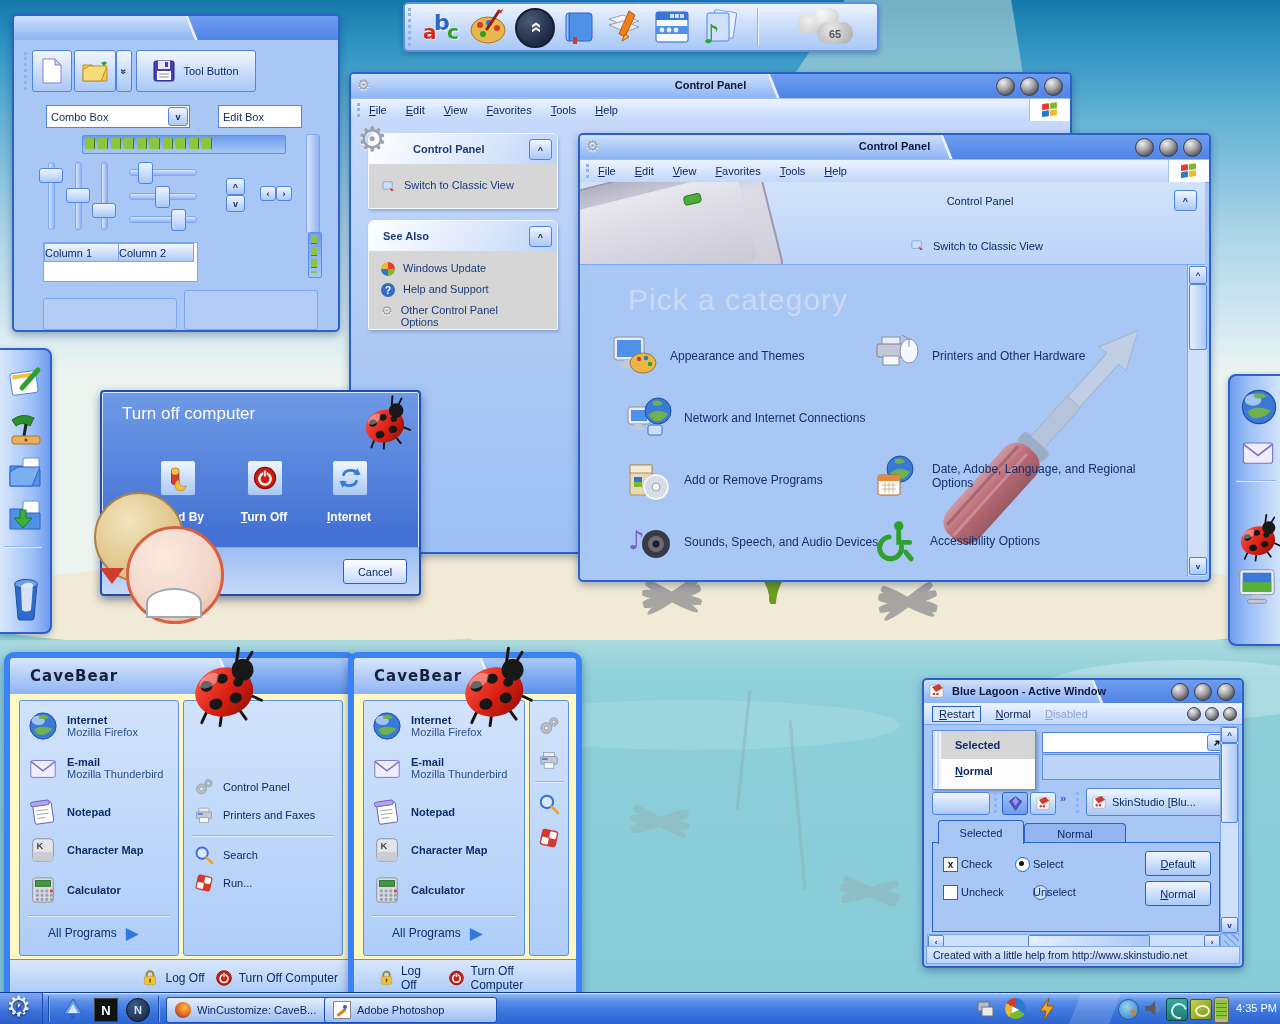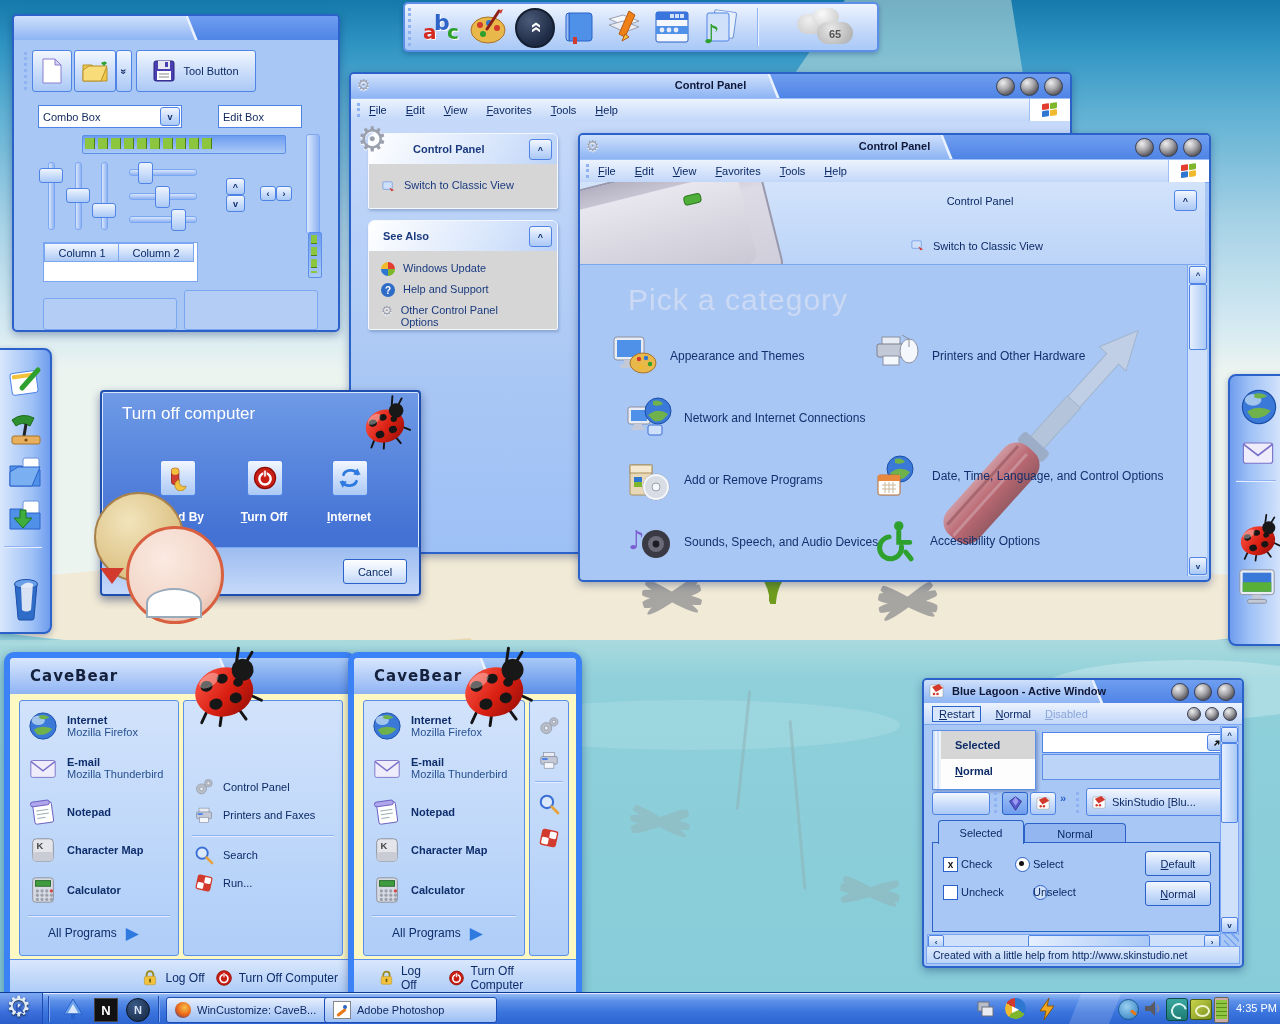--- a/index.html
+++ b/index.html
@@ -45,21 +45,21 @@
         border-left:1px solid #9dbef6;display:grid;place-items:center}
   .wflag{width:17px;height:15px;display:grid;grid-template:6px 6px / 7px 7px;gap:1px;transform:skewY(-8deg)}
   .wflag b{border-radius:1px}
   .wflag b:nth-child(1){background:#e23d2e}.wflag b:nth-child(2){background:#7eb72c}
   .wflag b:nth-child(3){background:#2e77d0}.wflag b:nth-child(4){background:#f0b92e}
   
   .btn{background:linear-gradient(180deg,#f2f7fe,#c9dcfa 55%,#abc9f5);border:1px solid #4f84e6;
        border-radius:3px;color:#0c2a66;display:flex;align-items:center;justify-content:center;font-size:11px}
   .white{background:#fff;border:1px solid #4f84e6;display:flex;align-items:center;padding:0 4px;color:#10265c}
   .colhdr{background:linear-gradient(180deg,#f2f7fe,#c9dcfa 60%,#abc9f5);border:1px solid #7aa6f2;
-       display:flex;align-items:center;justify-content:center}
+       display:flex;align-items:center;}
   .grpbox{border:1px solid #7aa6f2;border-radius:3px;background:rgba(255,255,255,.12)}
   .vtrack{width:5px;background:linear-gradient(90deg,#d9e7fc,#8fb2f2);border:1px solid #7aa6f2;border-radius:3px}
   .htrack{height:5px;background:linear-gradient(180deg,#d9e7fc,#8fb2f2);border:1px solid #7aa6f2;border-radius:3px}
   .hndl{background:linear-gradient(180deg,#eef4fe,#aac9f6);border:1px solid #4f84e6;border-radius:3px}
   .prog{background:linear-gradient(180deg,#6d9cf0,#a9c9f7);border:1px solid #5b8fe8;border-radius:2px}
   .seg{background:repeating-linear-gradient(90deg,#8cc63f 0 9px,#4e7d18 9px 10px,rgba(0,0,0,0) 10px 13px)}
   .segv{background:repeating-linear-gradient(180deg,#8cc63f 0 8px,#4e7d18 8px 9px,rgba(0,0,0,0) 9px 12px)}
   .arr{font-weight:bold;font-size:9px;color:#12306e}
   
   .navbox{position:absolute;border:1px solid #f4f8ff;border-radius:6px 6px 2px 2px;overflow:hidden;
@@ -558,21 +558,21 @@
         <rect x="4" y="22" width="22" height="20" rx="2" fill="#fff" stroke="#b86a2c"></rect>
         <rect x="4" y="22" width="22" height="6" fill="#e8883c"></rect>
         <g stroke="#c8b89a">
             <line x1="8" y1="32" x2="22" y2="32"></line>
             <line x1="8" y1="36" x2="22" y2="36"></line>
             <line x1="11" y1="29" x2="11" y2="40"></line>
             <line x1="15" y1="29" x2="15" y2="40"></line>
             <line x1="19" y1="29" x2="19" y2="40"></line>
           </g>
       </svg>
-      <span class="lbl" style="width:250px">Date, Time, Language, and Control Options</span>
+      <span class="lbl" style="width:250px">Date, Adobe, Language, and Regional Options</span>
     </div>
     <div class="cat" style="left:294px;top:254px">
       <svg width="44" height="44">
           <use href="#accessI"></use>
         </svg>
       <span class="lbl">Accessibility Options</span>
     </div>
   </div>
 
   <div class="a" style="right:2px;top:130px;width:19px;height:311px;background:#cfe0fa;border-left:1px solid #7aa6f2">
@@ -611,21 +611,21 @@
           <rect x="5" y="1" width="12" height="8" fill="#e8e8f4"></rect>
           <rect x="12" y="2" width="3" height="5" fill="#4a3fb0"></rect>
           <rect x="4" y="11" width="14" height="9" fill="#fff"></rect>
           <line x1="6" y1="14" x2="16" y2="14" stroke="#888"></line>
           <line x1="6" y1="17" x2="16" y2="17" stroke="#888"></line>
         </svg>
       <span>Tool Button</span>
     </div>
   </div>
 
-  <div class="white a" style="left:24px;top:89px;width:134px;height:21px">
+  <div class="white a" style="left:32px;top:89px;width:134px;height:21px">
     <span>Combo Box</span>
     <div class="btn arr a" style="right:1px;top:1px;width:18px;height:17px">v</div>
   </div>
   <div class="white a" style="left:204px;top:89px;width:74px;height:21px">
     <span>Edit Box</span>
   </div>
 
   <div class="prog a" style="left:68px;top:119px;width:202px;height:17px">
     <div class="seg a" style="left:2px;top:2px;width:128px;height:11px"></div>
   </div>

